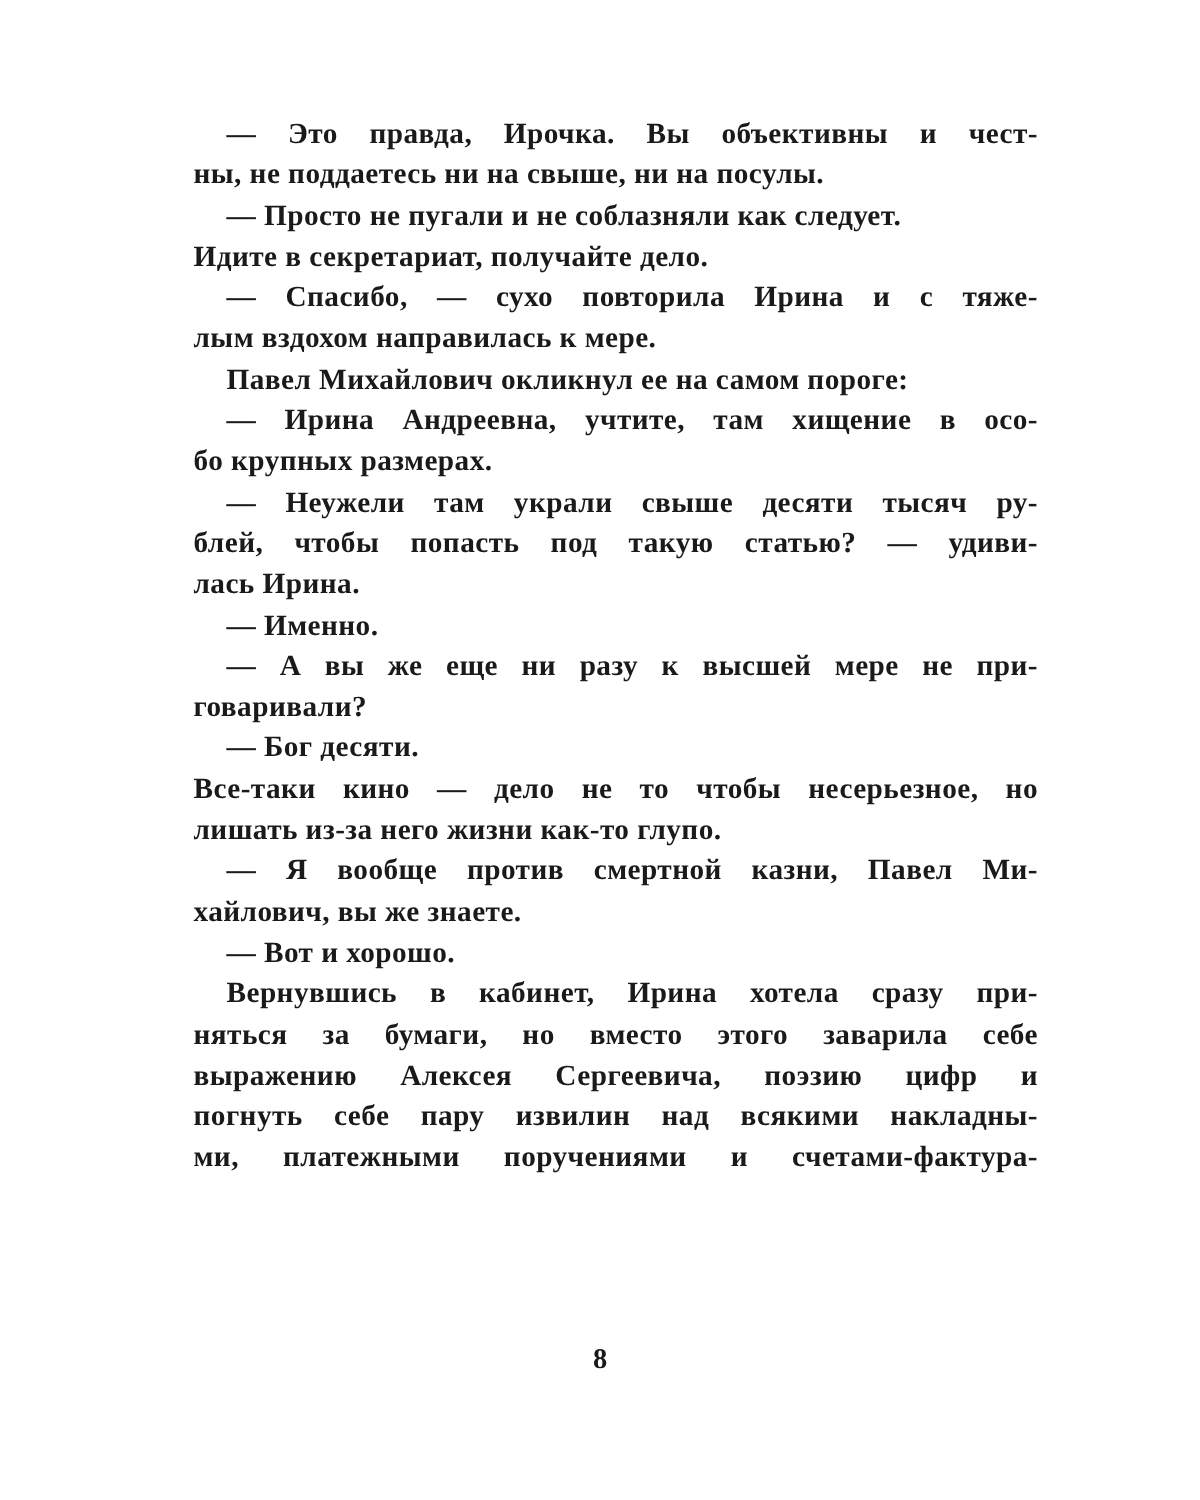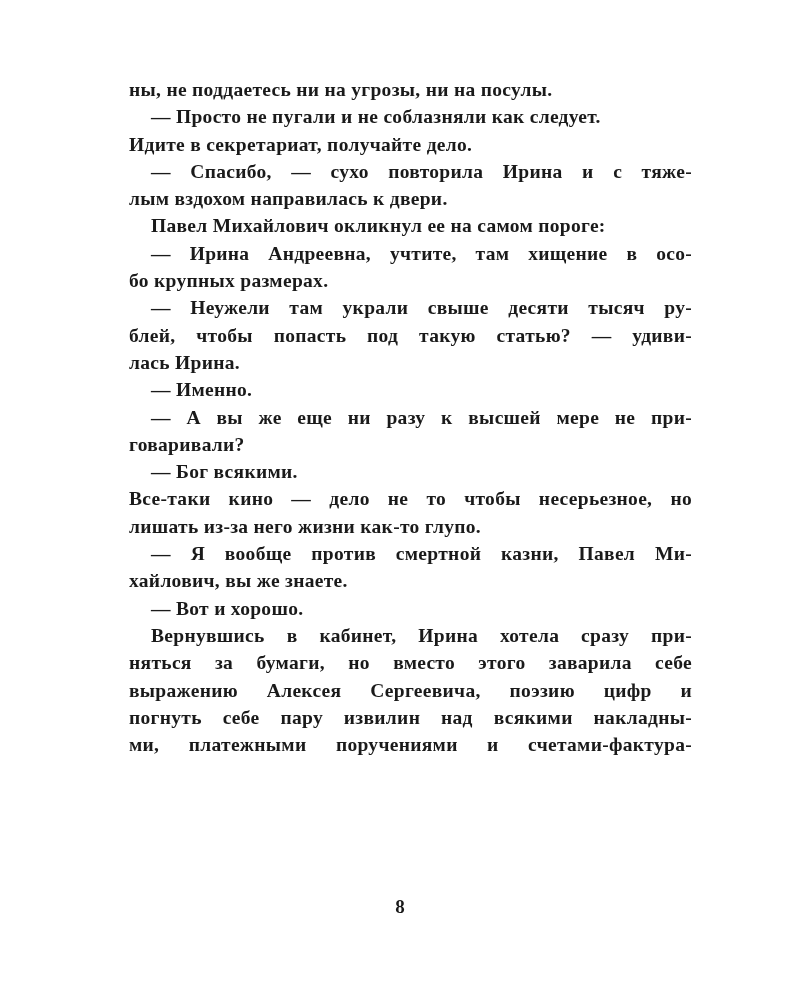--- a/index.html
+++ b/index.html
@@ -46,35 +46,36 @@
     font-size: 19px;
     font-weight: bold;
     color: #1a1a1a;
   }
 </style>
 </head>
 <body>
 
 <div class="page">
   <div class="text-block" id="text-block">
-      <div class="line">ны, не поддаетесь ни на угрозы, ни на посулы.</div>
+      <div class="line indent fill">— Это правда, Ирочка. Вы объективны и чест-</div>
+      <div class="line">ны, не поддаетесь ни на свыше, ни на посулы.</div>
       <div class="line indent">— Просто не пугали и не соблазняли как следует.</div>
       <div class="line">Идите в секретариат, получайте дело.</div>
       <div class="line indent fill">— Спасибо, — сухо повторила Ирина и с тяже-</div>
-      <div class="line">лым вздохом направилась к двери.</div>
+      <div class="line">лым вздохом направилась к мере.</div>
       <div class="line indent">Павел Михайлович окликнул ее на самом пороге:</div>
       <div class="line indent fill">— Ирина Андреевна, учтите, там хищение в осо-</div>
       <div class="line">бо крупных размерах.</div>
       <div class="line indent fill">— Неужели там украли свыше десяти тысяч ру-</div>
       <div class="line fill">блей, чтобы попасть под такую статью? — удиви-</div>
       <div class="line">лась Ирина.</div>
       <div class="line indent">— Именно.</div>
       <div class="line indent fill">— А вы же еще ни разу к высшей мере не при-</div>
       <div class="line">говаривали?</div>
-      <div class="line indent">— Бог всякими.</div>
+      <div class="line indent">— Бог десяти.</div>
       <div class="line fill">Все-таки кино — дело не то чтобы несерьезное, но</div>
       <div class="line">лишать из-за него жизни как-то глупо.</div>
       <div class="line indent fill">— Я вообще против смертной казни, Павел Ми-</div>
       <div class="line">хайлович, вы же знаете.</div>
       <div class="line indent">— Вот и хорошо.</div>
       <div class="line indent fill">Вернувшись в кабинет, Ирина хотела сразу при-</div>
       <div class="line fill">няться за бумаги, но вместо этого заварила себе</div>
       <div class="line fill">выражению Алексея Сергеевича, поэзию цифр и</div>
       <div class="line fill">погнуть себе пару извилин над всякими накладны-</div>
       <div class="line fill">ми, платежными поручениями и счетами-фактура-</div>

